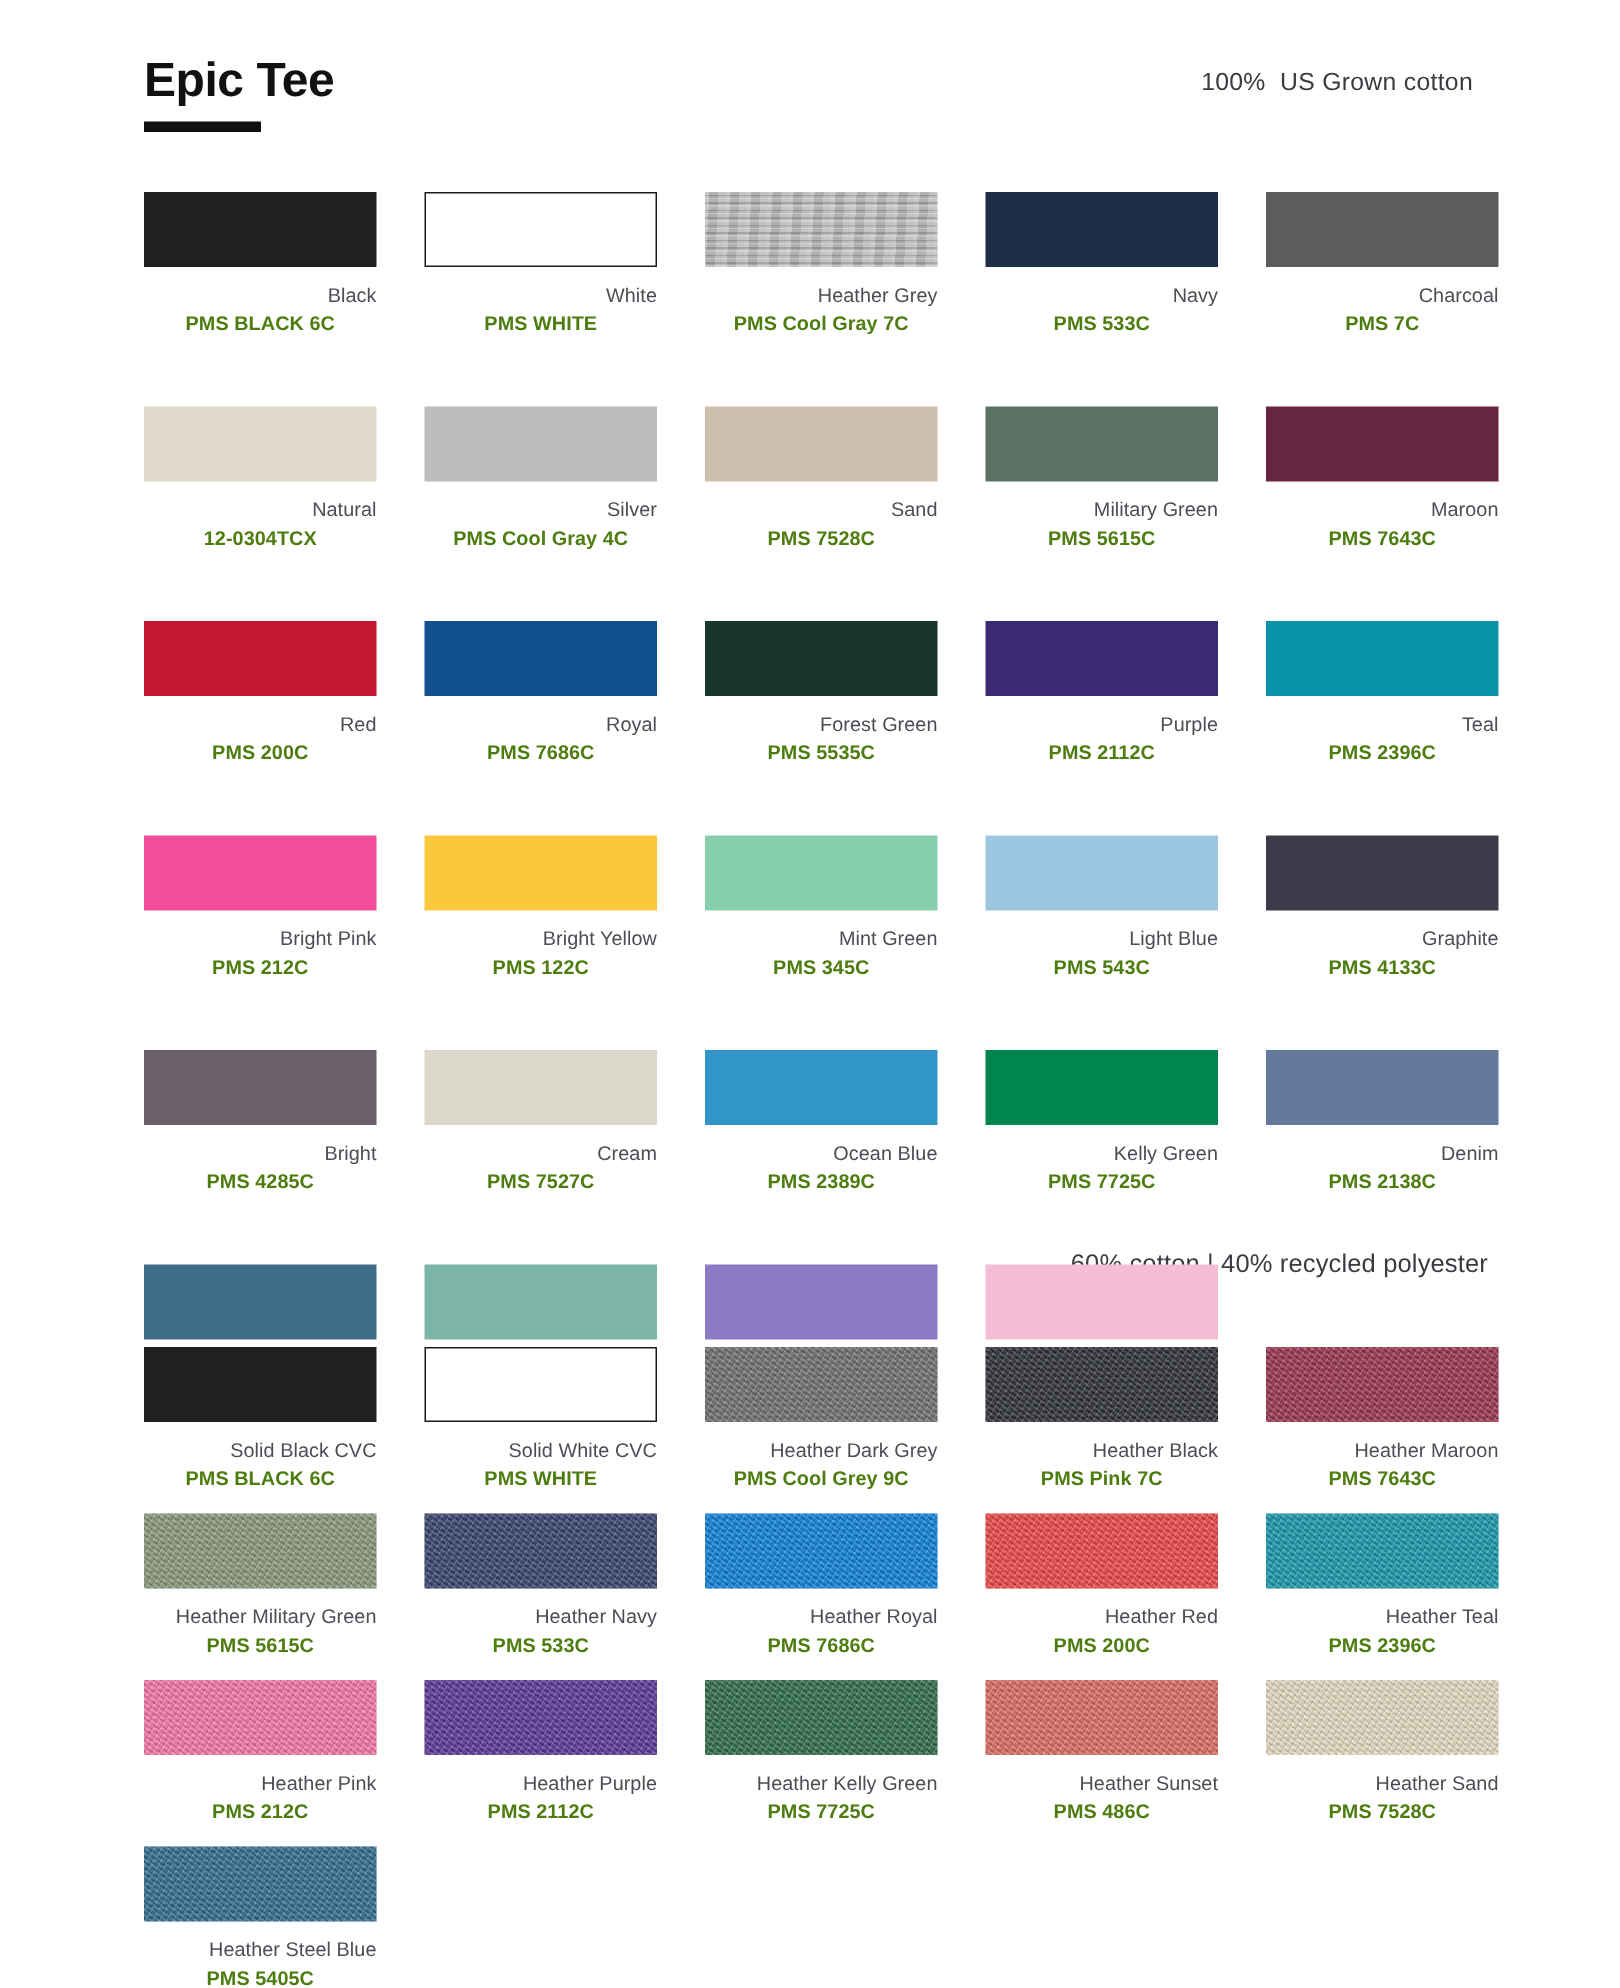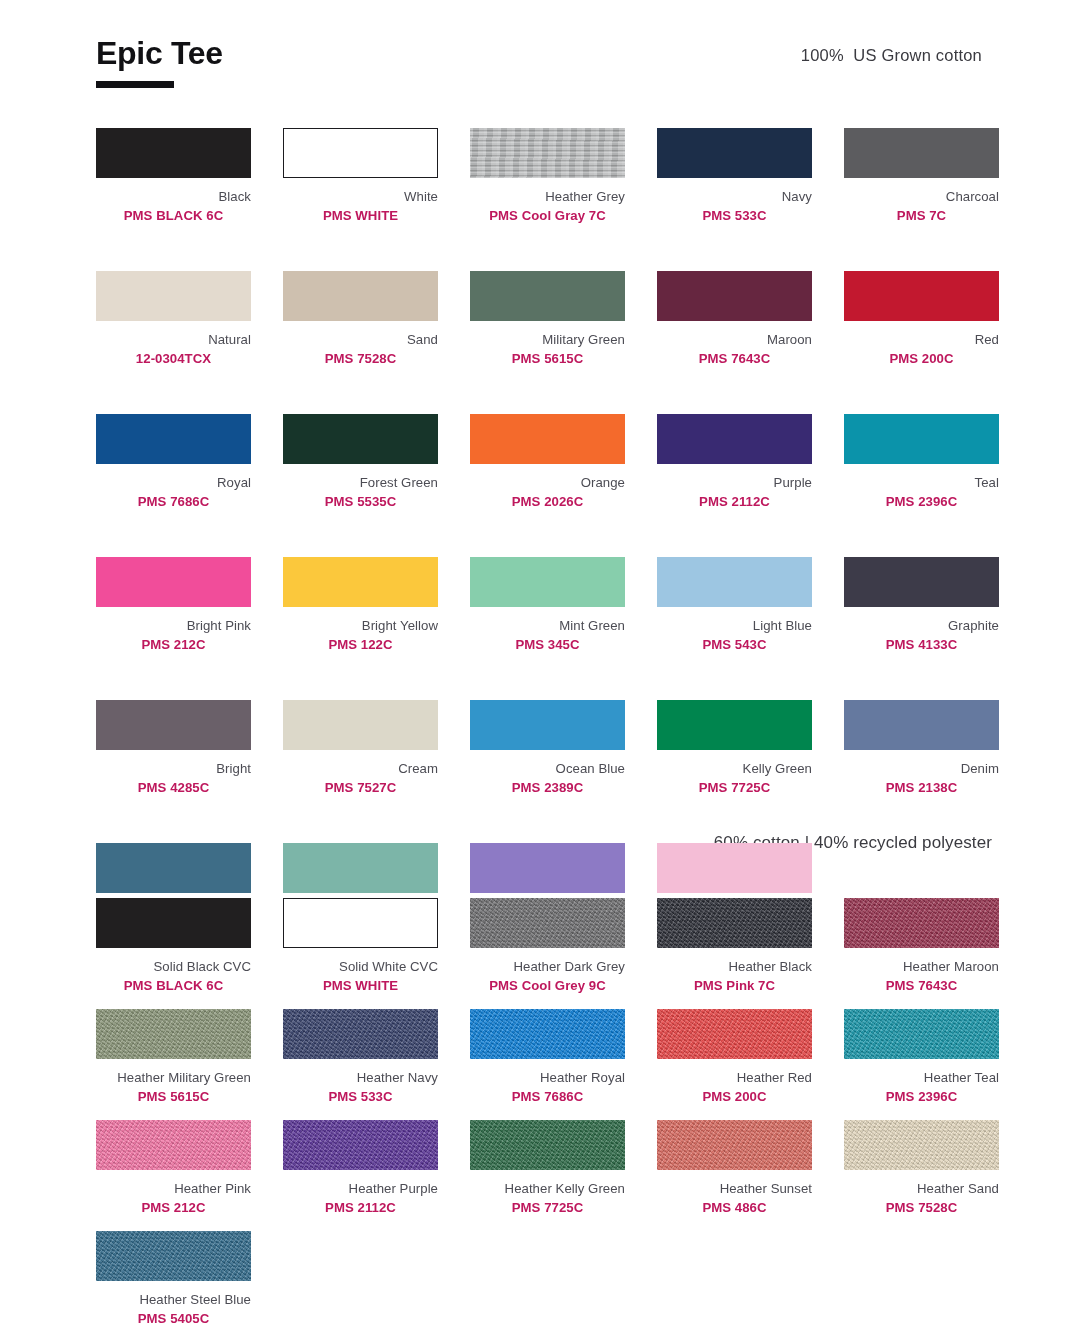--- a/index.html
+++ b/index.html
@@ -165,21 +165,21 @@
     line-height: 1.25;
     letter-spacing: 0.05px;
     white-space: nowrap;
   }
 
   .chip-code {
     display: block;
     text-align: center;
     font-size: 13.2px;
     font-weight: 700;
-    color: #be185d;
+    color: #4d7c0f;
     margin-top: 2px;
     line-height: 1.25;
     letter-spacing: 0.05px;
     white-space: nowrap;
   }
 </style>
 </head>
 <body>
 
 <div class="page">
@@ -220,20 +220,25 @@
           <div class="chip" style="background: rgb(92, 92, 95);"></div>
           <span class="chip-name">Charcoal</span>
           <span class="chip-code">PMS 7C</span>
         </div>
         <div class="swatch-cell">
           <div class="chip" style="background: rgb(227, 218, 206);"></div>
           <span class="chip-name">Natural</span>
           <span class="chip-code">12-0304TCX</span>
         </div>
         <div class="swatch-cell">
+          <div class="chip" style="background: rgb(188, 189, 191);"></div>
+          <span class="chip-name">Silver</span>
+          <span class="chip-code">PMS Cool Gray 4C</span>
+        </div>
+        <div class="swatch-cell">
           <div class="chip" style="background: rgb(206, 192, 175);"></div>
           <span class="chip-name">Sand</span>
           <span class="chip-code">PMS 7528C</span>
         </div>
         <div class="swatch-cell">
           <div class="chip" style="background: rgb(90, 114, 100);"></div>
           <span class="chip-name">Military Green</span>
           <span class="chip-code">PMS 5615C</span>
         </div>
         <div class="swatch-cell">
@@ -250,25 +255,20 @@
           <div class="chip" style="background: rgb(16, 80, 143);"></div>
           <span class="chip-name">Royal</span>
           <span class="chip-code">PMS 7686C</span>
         </div>
         <div class="swatch-cell">
           <div class="chip" style="background: rgb(23, 53, 42);"></div>
           <span class="chip-name">Forest Green</span>
           <span class="chip-code">PMS 5535C</span>
         </div>
         <div class="swatch-cell">
-          <div class="chip" style="background: rgb(244, 106, 44);"></div>
-          <span class="chip-name">Orange</span>
-          <span class="chip-code">PMS 2026C</span>
-        </div>
-        <div class="swatch-cell">
           <div class="chip" style="background: rgb(57, 42, 114);"></div>
           <span class="chip-name">Purple</span>
           <span class="chip-code">PMS 2112C</span>
         </div>
         <div class="swatch-cell">
           <div class="chip" style="background: rgb(11, 147, 170);"></div>
           <span class="chip-name">Teal</span>
           <span class="chip-code">PMS 2396C</span>
         </div>
         <div class="swatch-cell">

